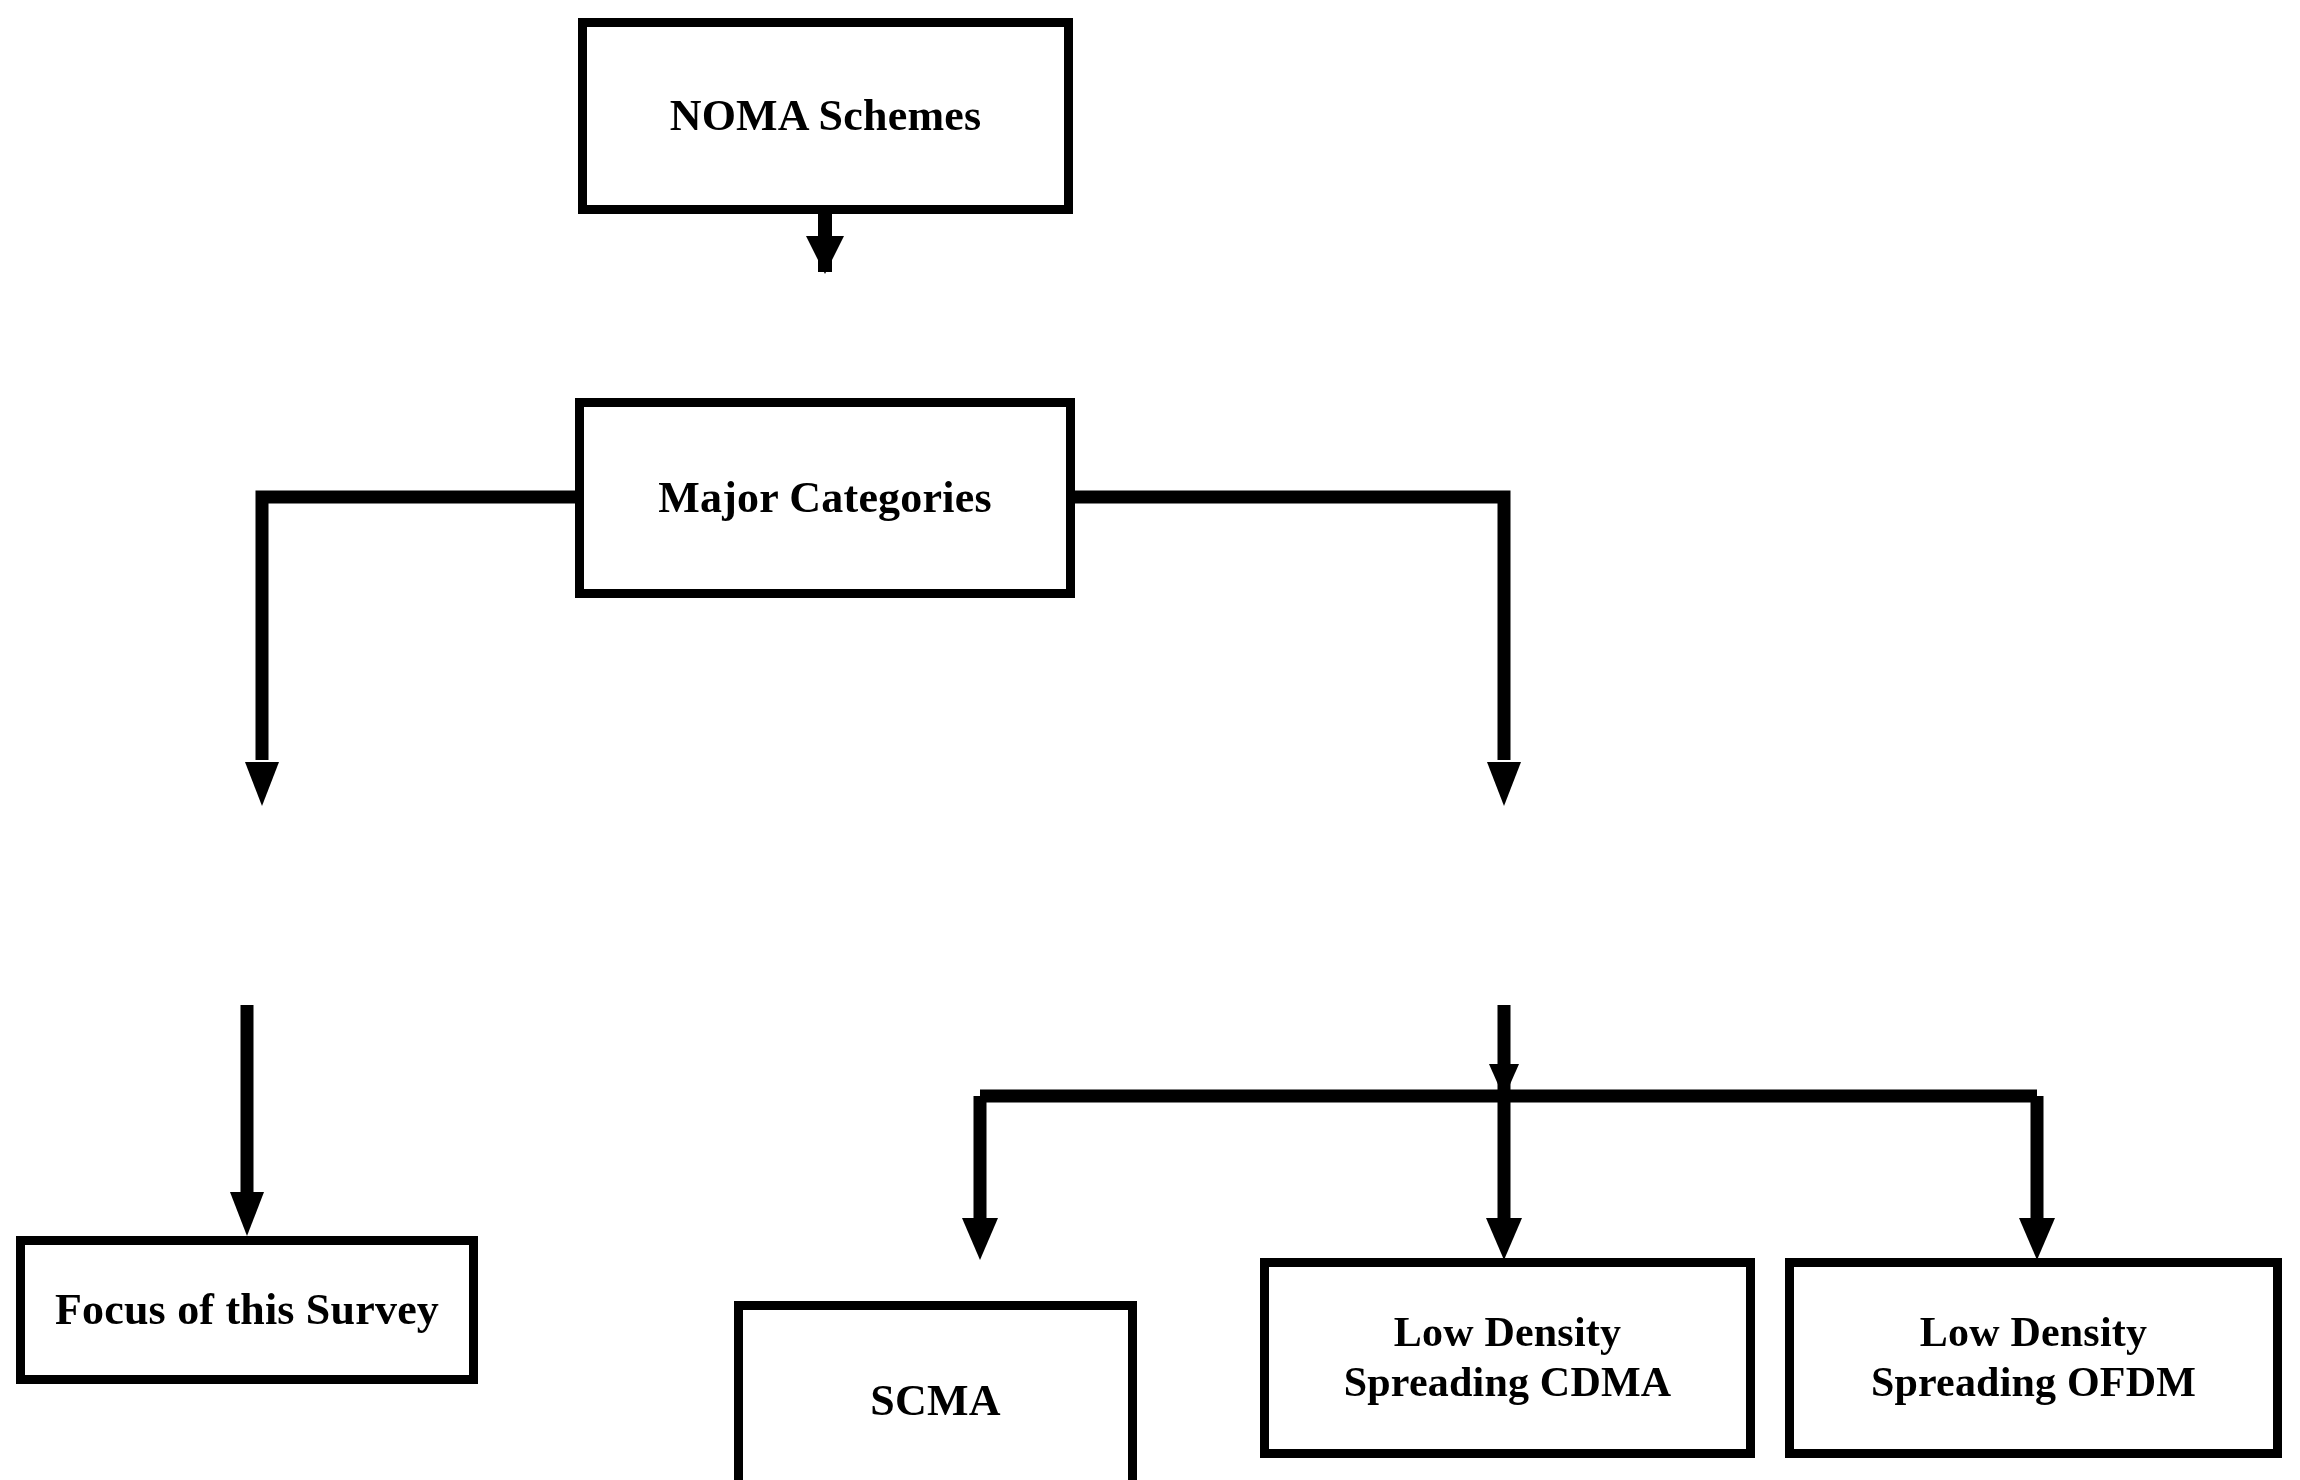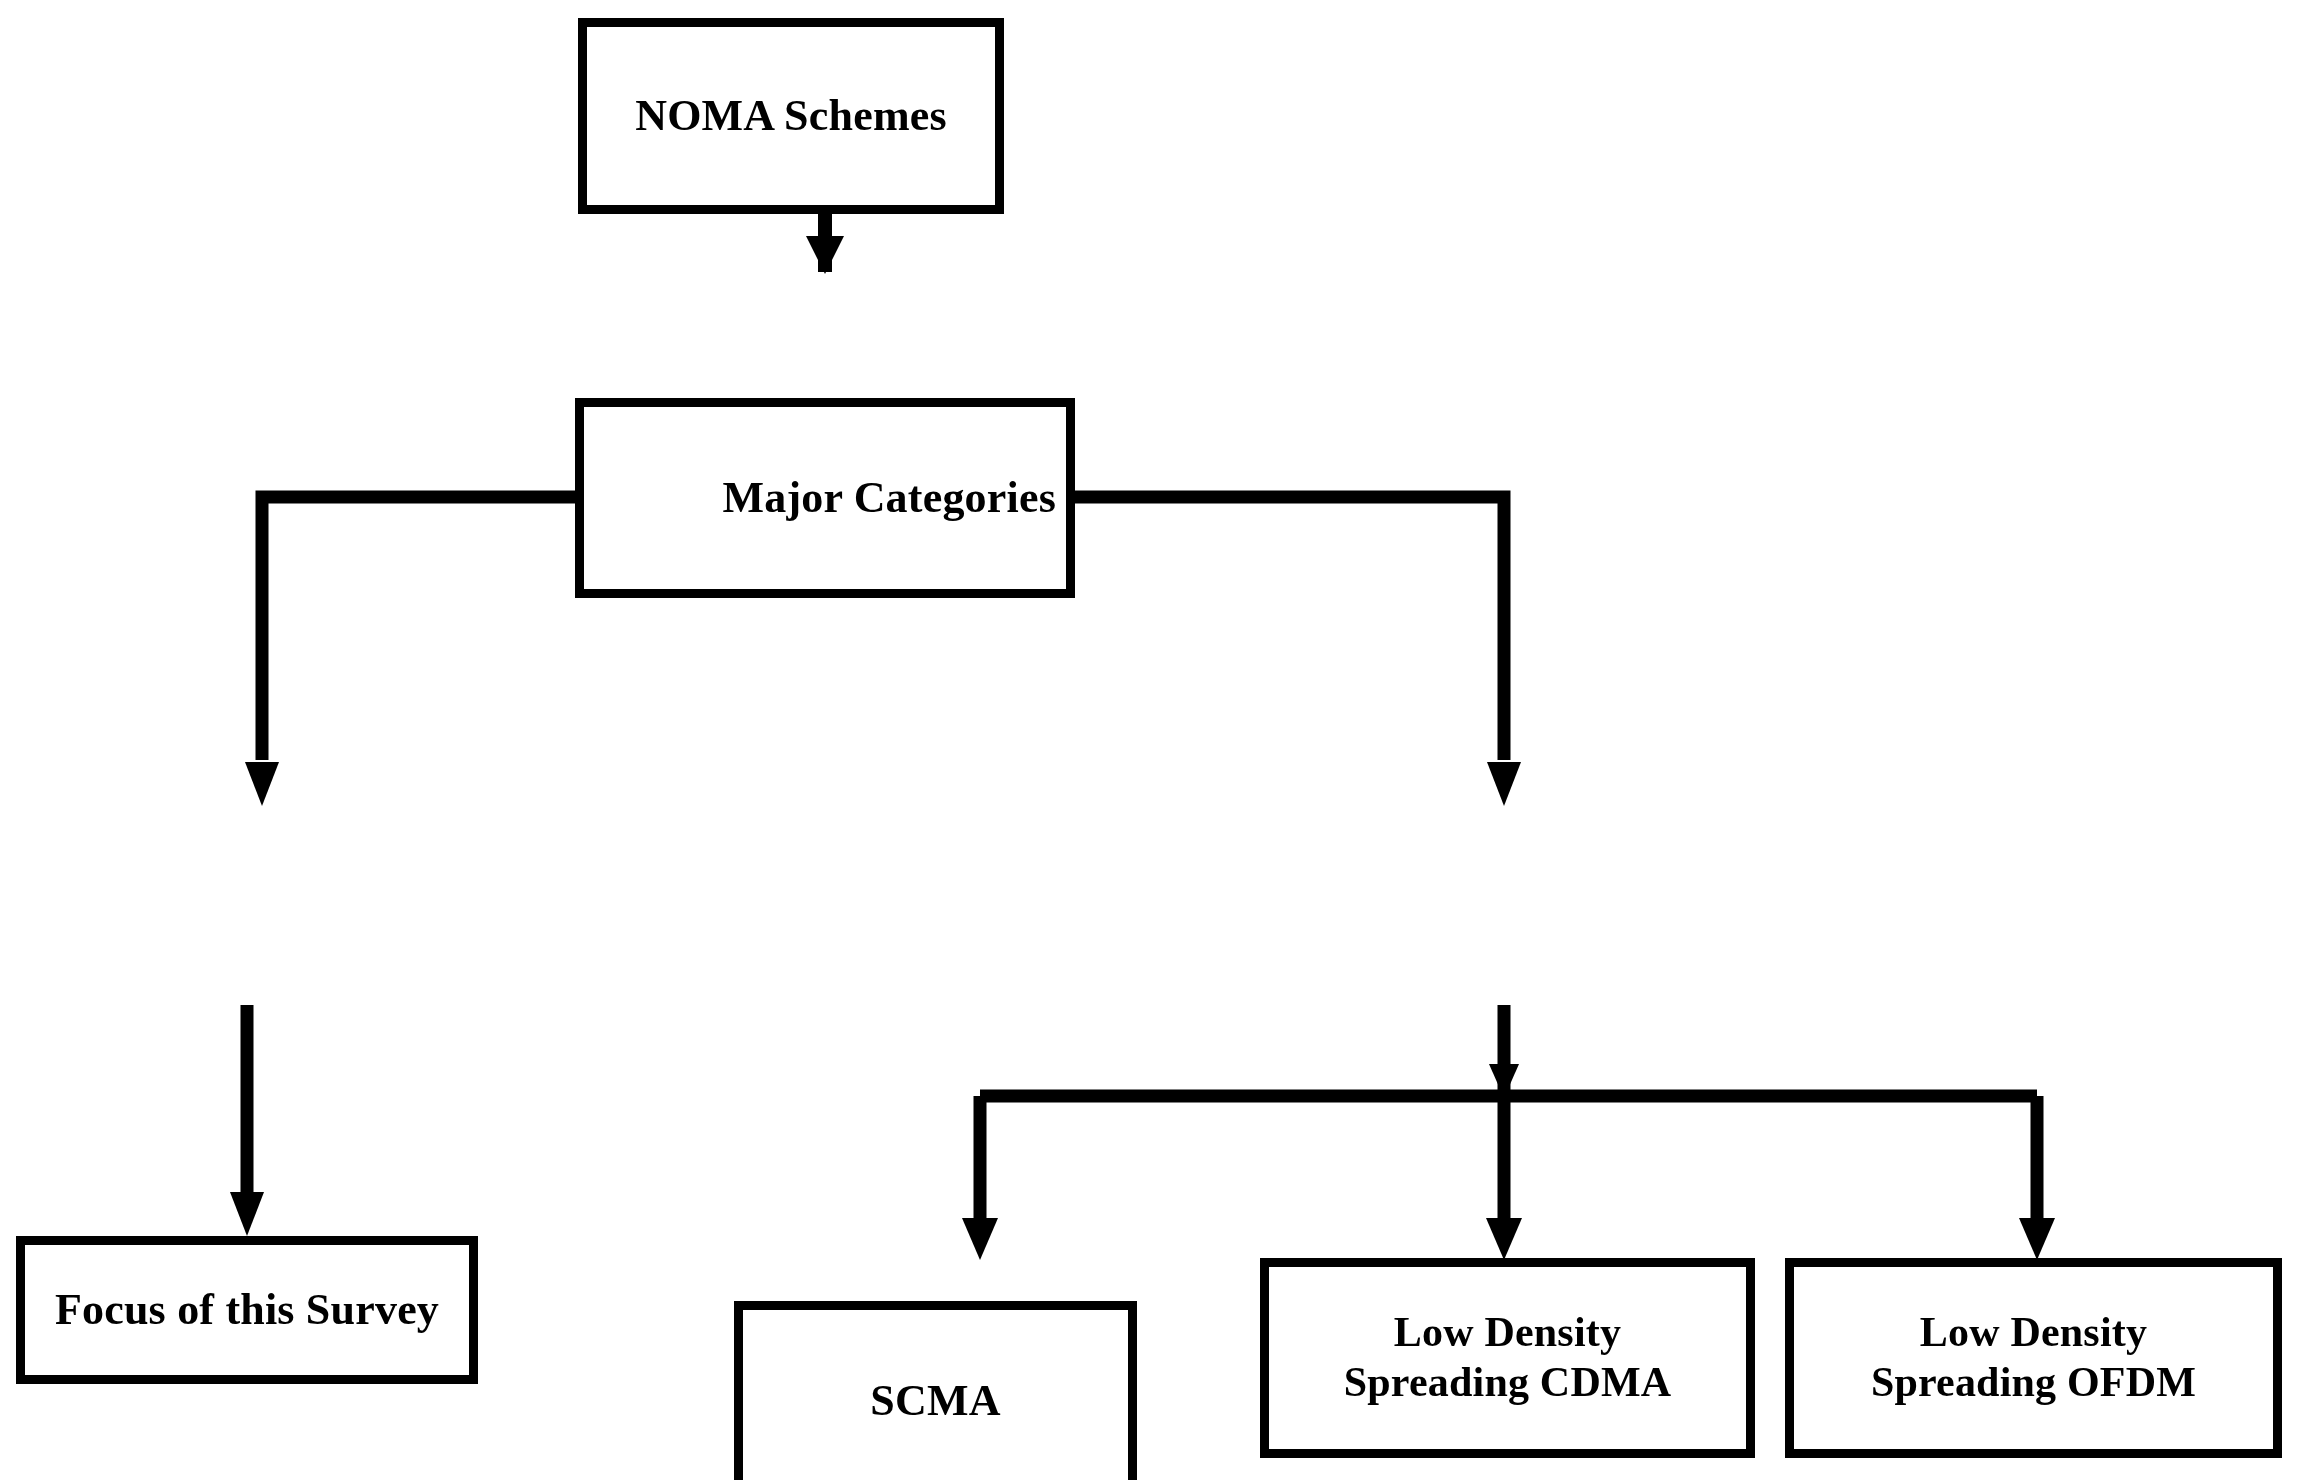--- a/index.html
+++ b/index.html
@@ -88,25 +88,25 @@
       <polygon points="1486,1218 1522,1218 1504,1260" fill="#000"></polygon>
     </g>
 
     <g>
       <line x1="2037" y1="1096" x2="2037" y2="1222" stroke="#000" stroke-width="13"></line>
       <polygon points="2019,1218 2055,1218 2037,1260" fill="#000"></polygon>
     </g>
 
   </svg>
 
-  <div class="node-box size-lg" style="left:578px; top:18px; width:426px; height:196px;">
+  <div class="node-box size-lg" style="left:578px; top:18px; width:495px; height:196px;">
     <span class="node-label">NOMA Schemes</span>
   </div>
 
-  <div class="node-box size-lg" style="left:575px; top:398px; width:500px; height:200px;justify-content:flex-end;">
+  <div class="node-box size-lg" style="left:575px; top:398px; width:500px; height:200px;">
     <span class="node-label">Major Categories</span>
   </div>
 
 
 
   <div class="node-box size-lg" style="left:16px; top:1236px; width:462px; height:148px;">
     <span class="node-label">Focus of this Survey</span>
   </div>
 
   <div class="node-box size-lg" style="left:734px; top:1258px; width:403px; height:200px;margin-top:43px;">

